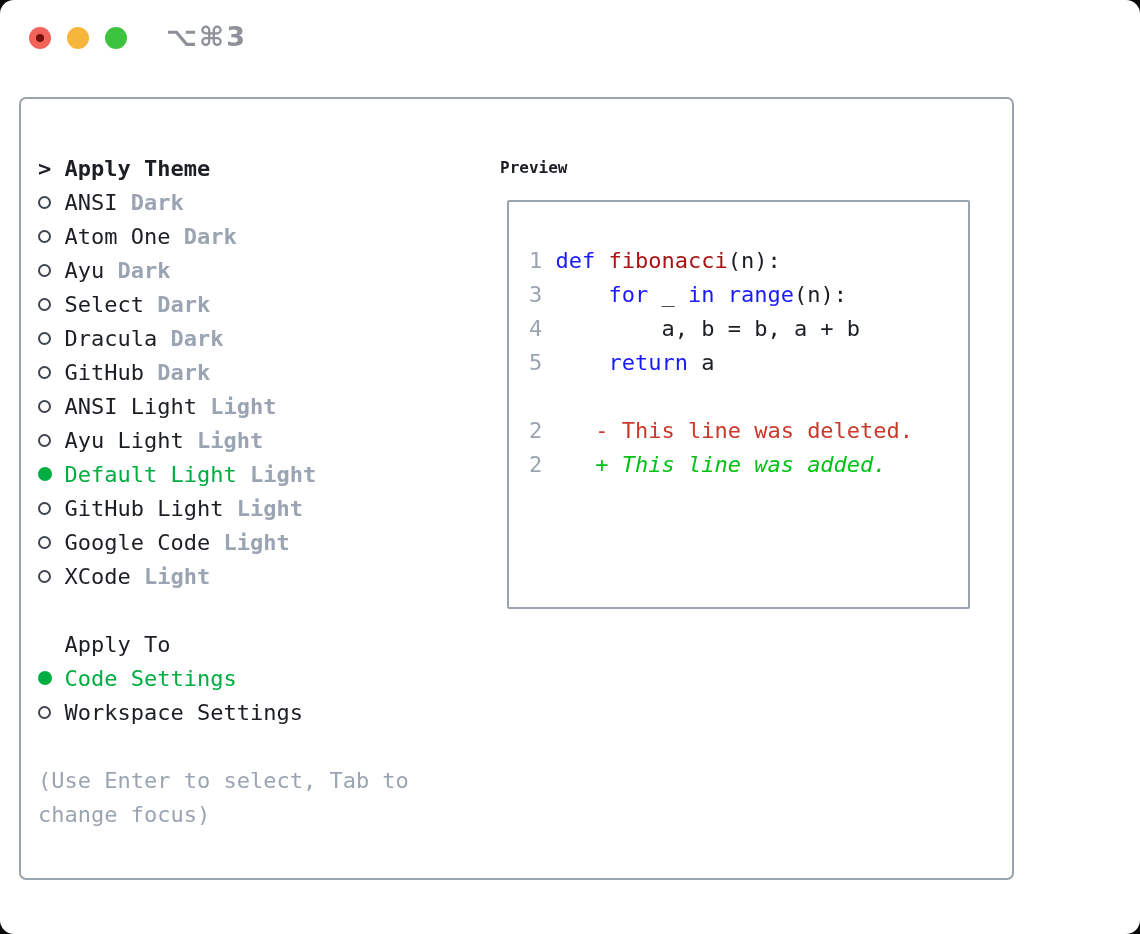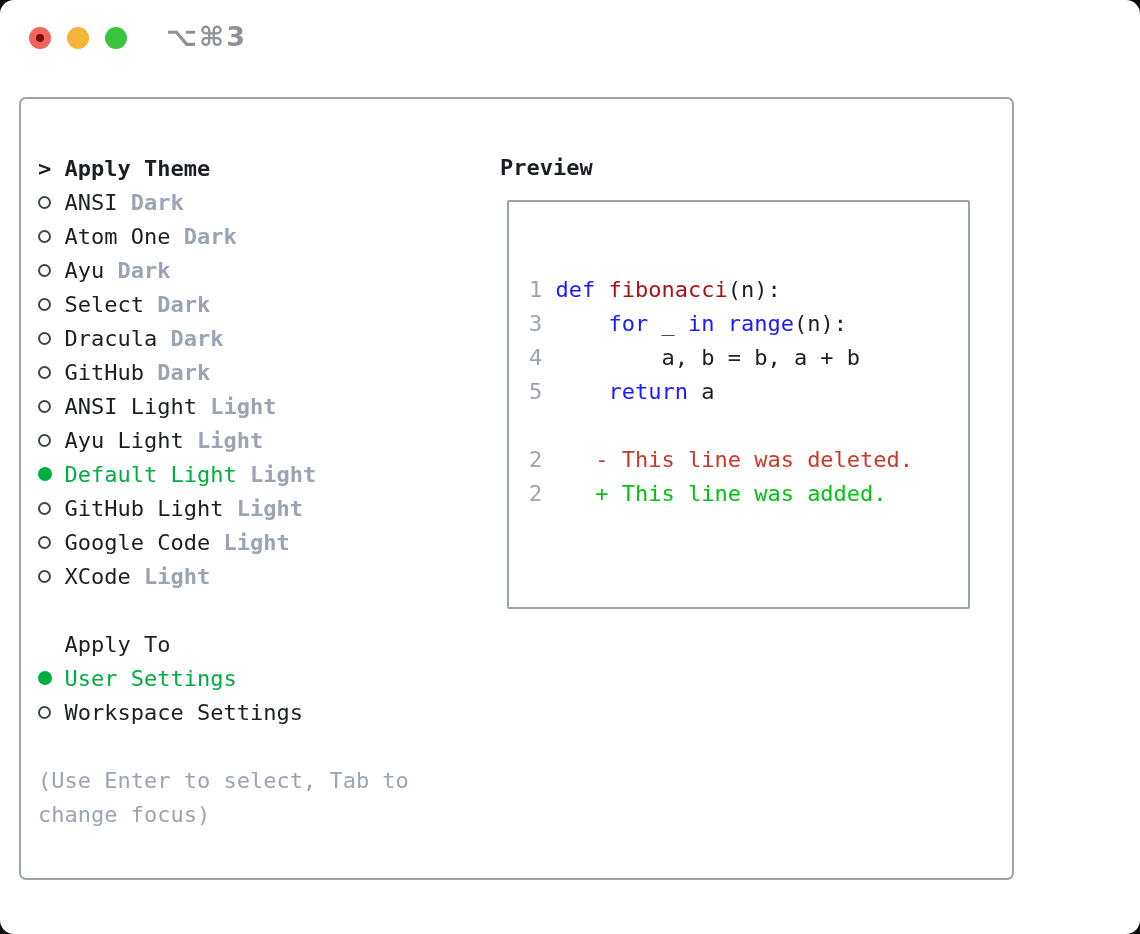--- a/index.html
+++ b/index.html
@@ -29,32 +29,32 @@
   .leftcol{position:absolute;left:17px;top:52px;}
   .row{height:34px;display:flex;align-items:center;font-size:22px;white-space:pre;color:var(--text);}
   .cell-marker{display:inline-flex;width:2ch;align-items:center;font-weight:700;color:var(--text);}
   .hdr{font-weight:700;color:var(--text);}
   .radio{width:9px;height:9px;border:2px solid var(--radio);border-radius:50%;box-sizing:content-box;}
   .radio.sel{width:14px;height:14px;border:none;background:var(--green);}
   .tname.sel{color:var(--green);}
   .variant{color:var(--muted);font-weight:bold;}
   .hint{color:var(--muted);}
   
-  .preview-label{position:absolute;left:479px;top:52px;height:34px;line-height:34px;font-size:22px;}
+  .preview-label{position:absolute;left:479px;top:52px;height:34px;line-height:34px;font-size:16px;}
   .preview-box{position:absolute;left:486px;top:101px;width:463px;height:409px;
     border:2px solid var(--border);border-radius:2px;box-sizing:border-box;
-    padding:71px 0 0 20px;overflow:hidden;}
+    padding:42px 0 0 20px;overflow:hidden;}
   .crow{height:34px;line-height:34px;font-size:22px;white-space:pre;}
   .lnum{display:inline-block;width:1ch;margin-right:1ch;color:var(--muted);}
   .plain{color:var(--text);}
   .kw{color:var(--kw);}
   .fn{color:var(--fn);}
   .ctx{color:var(--ctx);}
   .del{color:var(--del);}
-  .add{color:var(--add);}
+  .add{color:var(--add);font-style:italic;}
 </style>
 </head>
 <body>
 
 <div class="window">
 
   <span class="light red">
       <span class="dot"></span>
     </span>
   <span class="light yellow"></span>
@@ -81,21 +81,21 @@
           <div class="row"><span class="cell-marker"><span class="radio"></span></span><span class="tname">GitHub Light</span><span class="variant"> Light</span></div>
           <div class="row"><span class="cell-marker"><span class="radio"></span></span><span class="tname">Google Code</span><span class="variant"> Light</span></div>
           <div class="row"><span class="cell-marker"><span class="radio"></span></span><span class="tname">XCode</span><span class="variant"> Light</span></div>
         </div>
       <div class="row"></div>
       <div class="row">
         <span class="cell-marker"></span>
         <span>Apply To</span>
       </div>
       <div id="apply-rows">
-          <div class="row"><span class="cell-marker"><span class="radio sel"></span></span><span class="tname sel">User Settings</span></div>
+          <div class="row"><span class="cell-marker"><span class="radio sel"></span></span><span class="tname sel">Code Settings</span></div>
           <div class="row"><span class="cell-marker"><span class="radio"></span></span><span class="tname">Workspace Settings</span></div>
         </div>
       <div class="row"></div>
       <div class="row hint"><span>(Use Enter to select, Tab to</span></div>
       <div class="row hint"><span>change focus)</span></div>
     </div>
 
     <div class="preview-label hdr">Preview</div>
     <div class="preview-box">
       <div id="code-lines">

